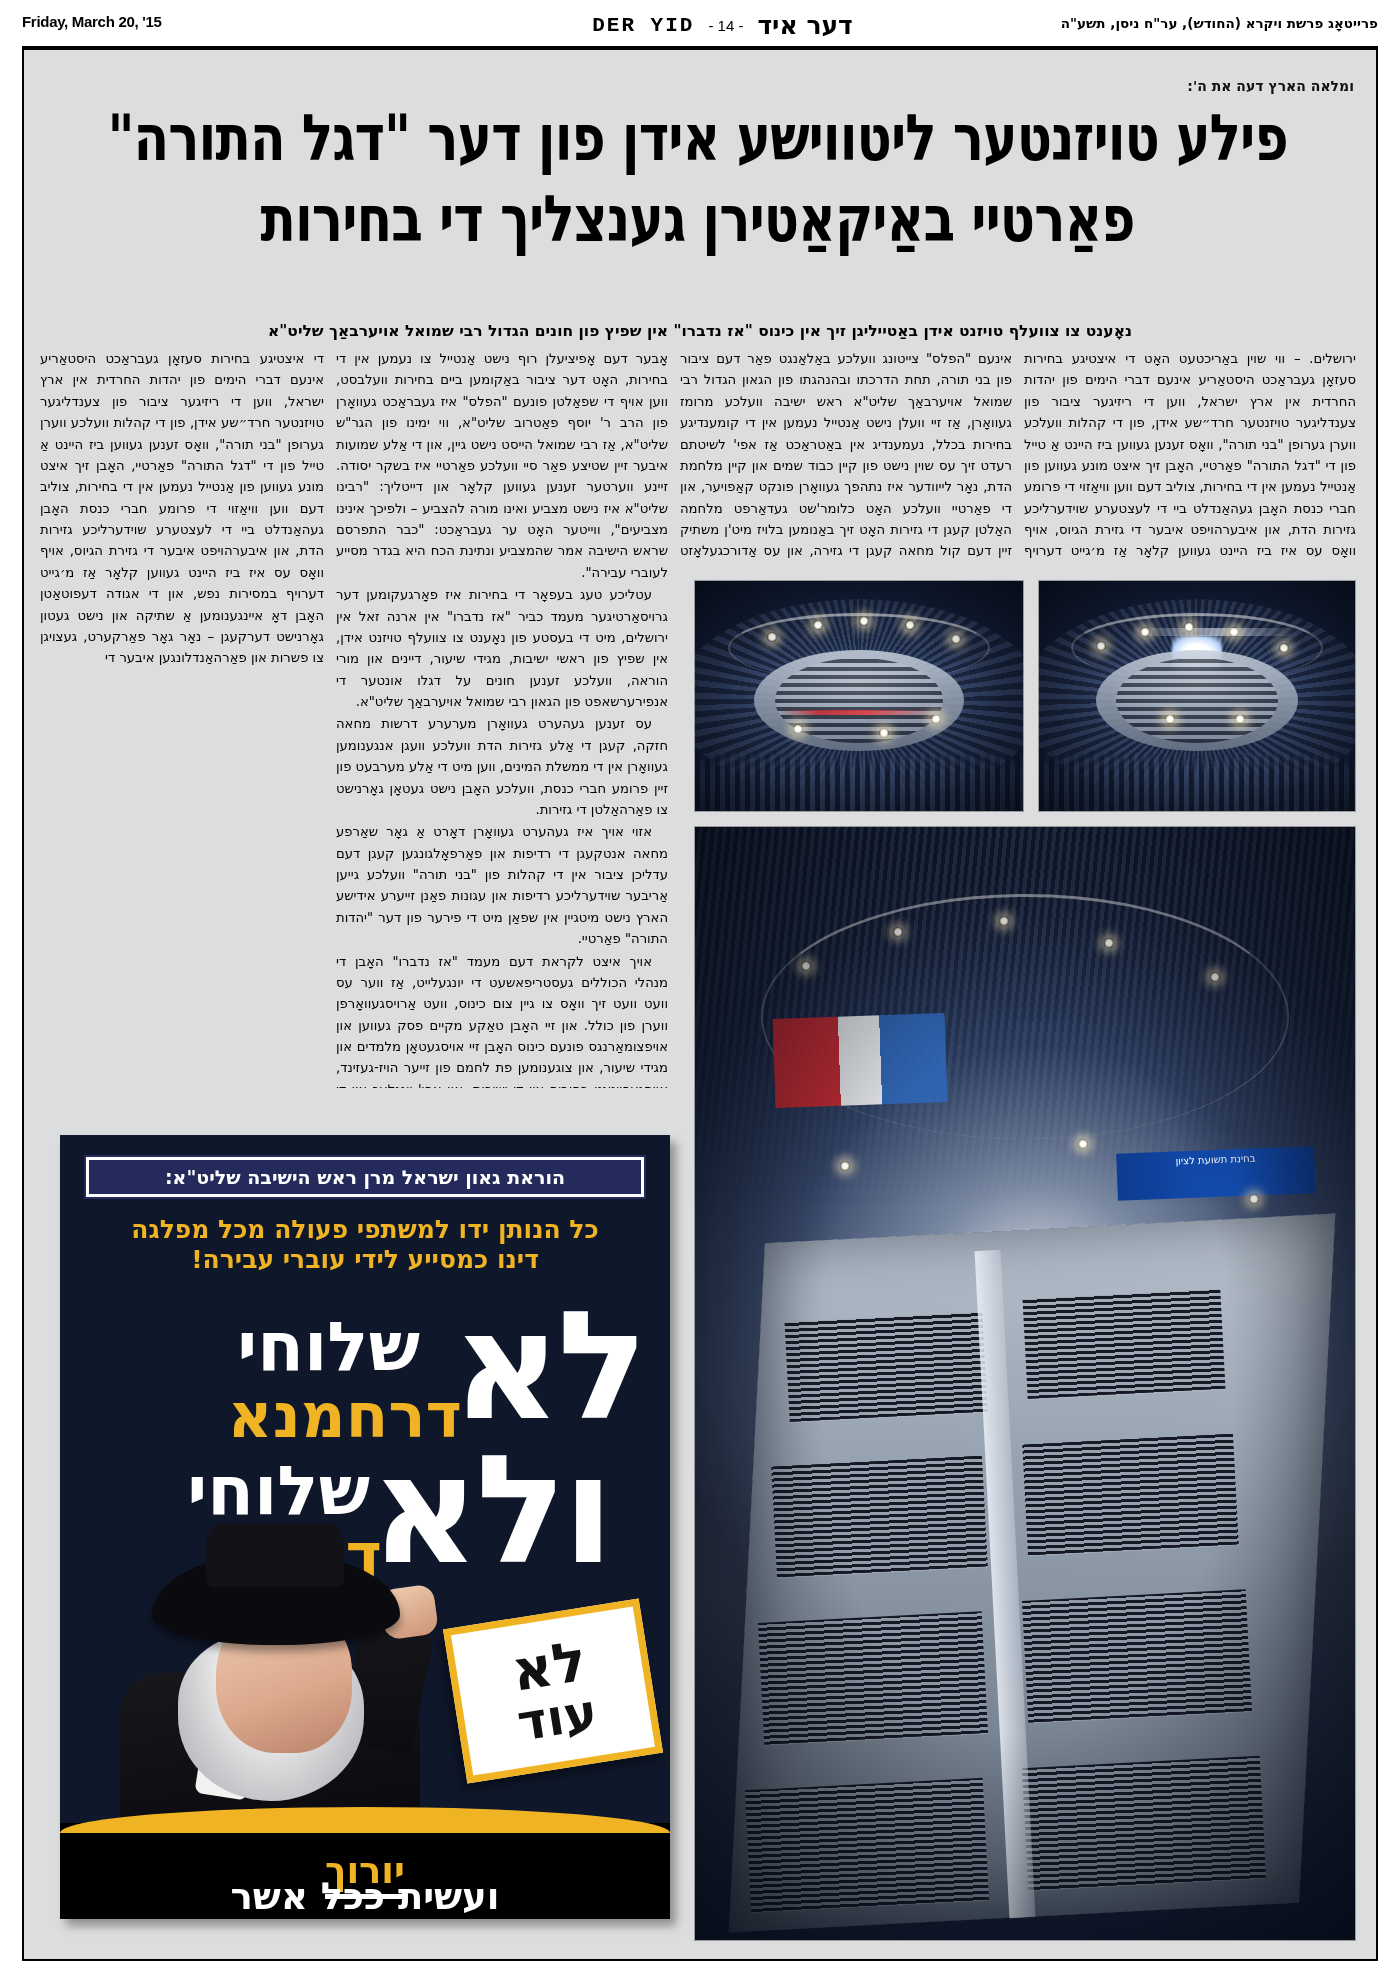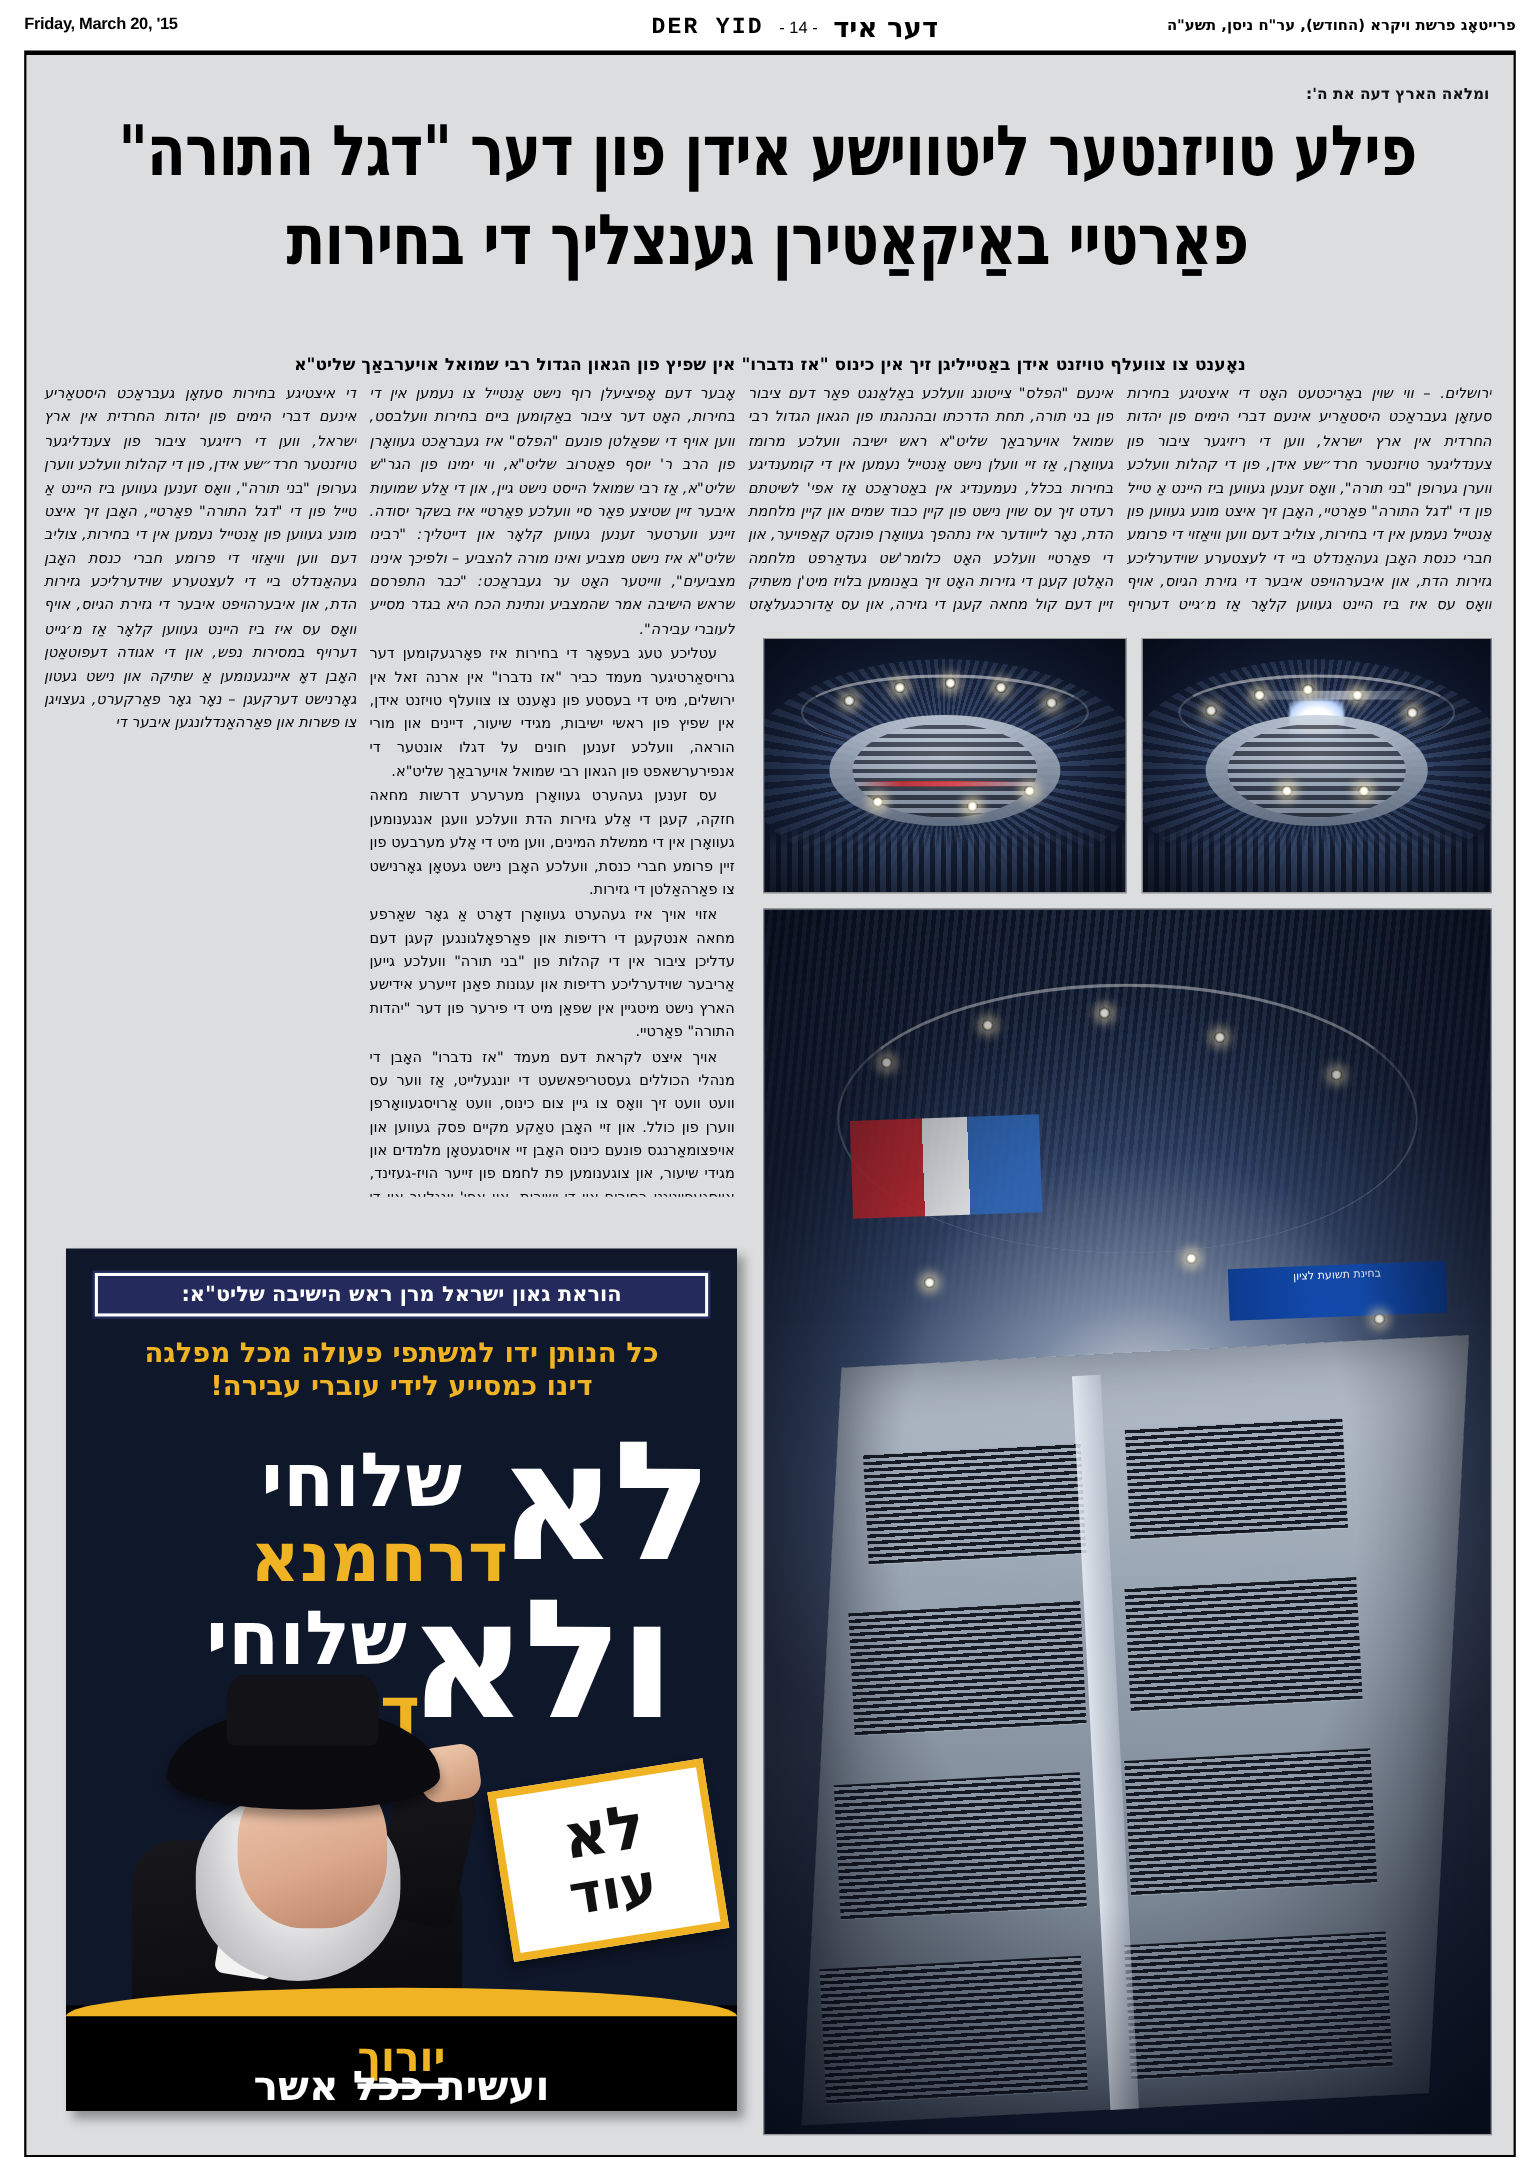--- a/index.html
+++ b/index.html
@@ -126,21 +126,21 @@
     position: absolute;
     direction: rtl;
     text-align: justify;
     font-family: "DejaVu Sans", sans-serif;
     font-size: 13.2px;
     line-height: 1.62;
     color: #000;
     overflow: hidden;
   }
   .col p { margin: 0 0 1px 0; text-indent: 16px; }
-  .col p.first { text-indent: 0; font-style: italic; }
+  .col p.first { text-indent: 0; }
 
   
   #col-1 { right: 20px;  top: 298px; width: 332px; height: 218px; }  
   #col-2 { right: 364px; top: 298px; width: 332px; height: 218px; }
   #col-3 { right: 708px; top: 298px; width: 332px; height: 740px; }
   #col-4 { right: 1052px;top: 298px; width: 284px; height: 740px; }  
 
   
   .photo {
     position: absolute;
@@ -431,21 +431,21 @@
 
 <div id="page-frame">
 
   <div id="kicker">ומלאה הארץ דעה את ה':</div>
 
   <div id="headline-block">
     <div class="headline" id="headline-1">פילע טויזנטער ליטווישע אידן פון דער "דגל התורה"</div>
     <div class="headline" id="headline-2">פאַרטיי באַיקאַטירן גענצליך די בחירות</div>
   </div>
 
-  <div id="deck">נאָענט צו צוועלף טויזנט אידן באַטייליגן זיך אין כינוס "אז נדברו" אין שפיץ פון הגאון הגדול רבי שמואל אויערבאַך שליט"א</div>
+  <div id="deck">נאָענט צו צוועלף טויזנט אידן באַטייליגן זיך אין כינוס "אז נדברו" אין שפיץ פון חונים הגדול רבי שמואל אויערבאַך שליט"א</div>
 
   <div class="col" id="col-1">
     <p class="first">ירושלים. – ווי שוין באַריכטעט האָט די איצטיגע בחירות סעזאָן געבראַכט היסטאַריע אינעם דברי הימים פון יהדות החרדית אין ארץ ישראל, ווען די ריזיגער ציבור פון צענדליגער טויזנטער חרד״שע אידן, פון די קהלות וועלכע ווערן גערופן "בני תורה", וואָס זענען געווען ביז היינט אַ טייל פון די "דגל התורה" פאַרטיי, האָבן זיך איצט מונע געווען פון אַנטייל נעמען אין די בחירות, צוליב דעם ווען וויאַזוי די פרומע חברי כנסת האָבן געהאַנדלט ביי די לעצטערע שוידערליכע גזירות הדת, און איבערהויפט איבער די גזירת הגיוס, אויף וואָס עס איז ביז היינט געווען קלאָר אַז מ׳גייט דערויף במסירות נפש, און די אגודה דעפוטאַטן האָבן דאָ איינגענומען אַ שתיקה און נישט געטון גאָרנישט דערקעגן – נאָר גאָר פאַרקערט, געצויגן צו פשרות און פאַרהאַנדלונגען איבער די ענינים.</p>
   </div>
 
   <div class="col" id="col-2">
     <p class="first">אינעם "הפלס" צייטונג וועלכע באַלאַנגט פאַר דעם ציבור פון בני תורה, תחת הדרכתו ובהנהגתו פון הגאון הגדול רבי שמואל אויערבאַך שליט"א ראש ישיבה וועלכע מרומז געוואָרן, אַז זיי וועלן נישט אַנטייל נעמען אין די קומענדיגע בחירות בכלל, נעמענדיג אין באַטראַכט אַז אפי' לשיטתם רעדט זיך עס שוין נישט פון קיין כבוד שמים און קיין מלחמת הדת, נאָר לייוודער איז נתהפך געוואָרן פונקט קאַפויער, און די פאַרטיי וועלכע האָט כלומר'שט געדאַרפט מלחמה האַלטן קעגן די גזירות האָט זיך באַנומען בלויז מיט'ן משתיק זיין דעם קול מחאה קעגן די גזירה, און עס אַדורכגעלאָזט בשתיקה כהודאה.</p>
   </div>
 
   <div class="col" id="col-3">

